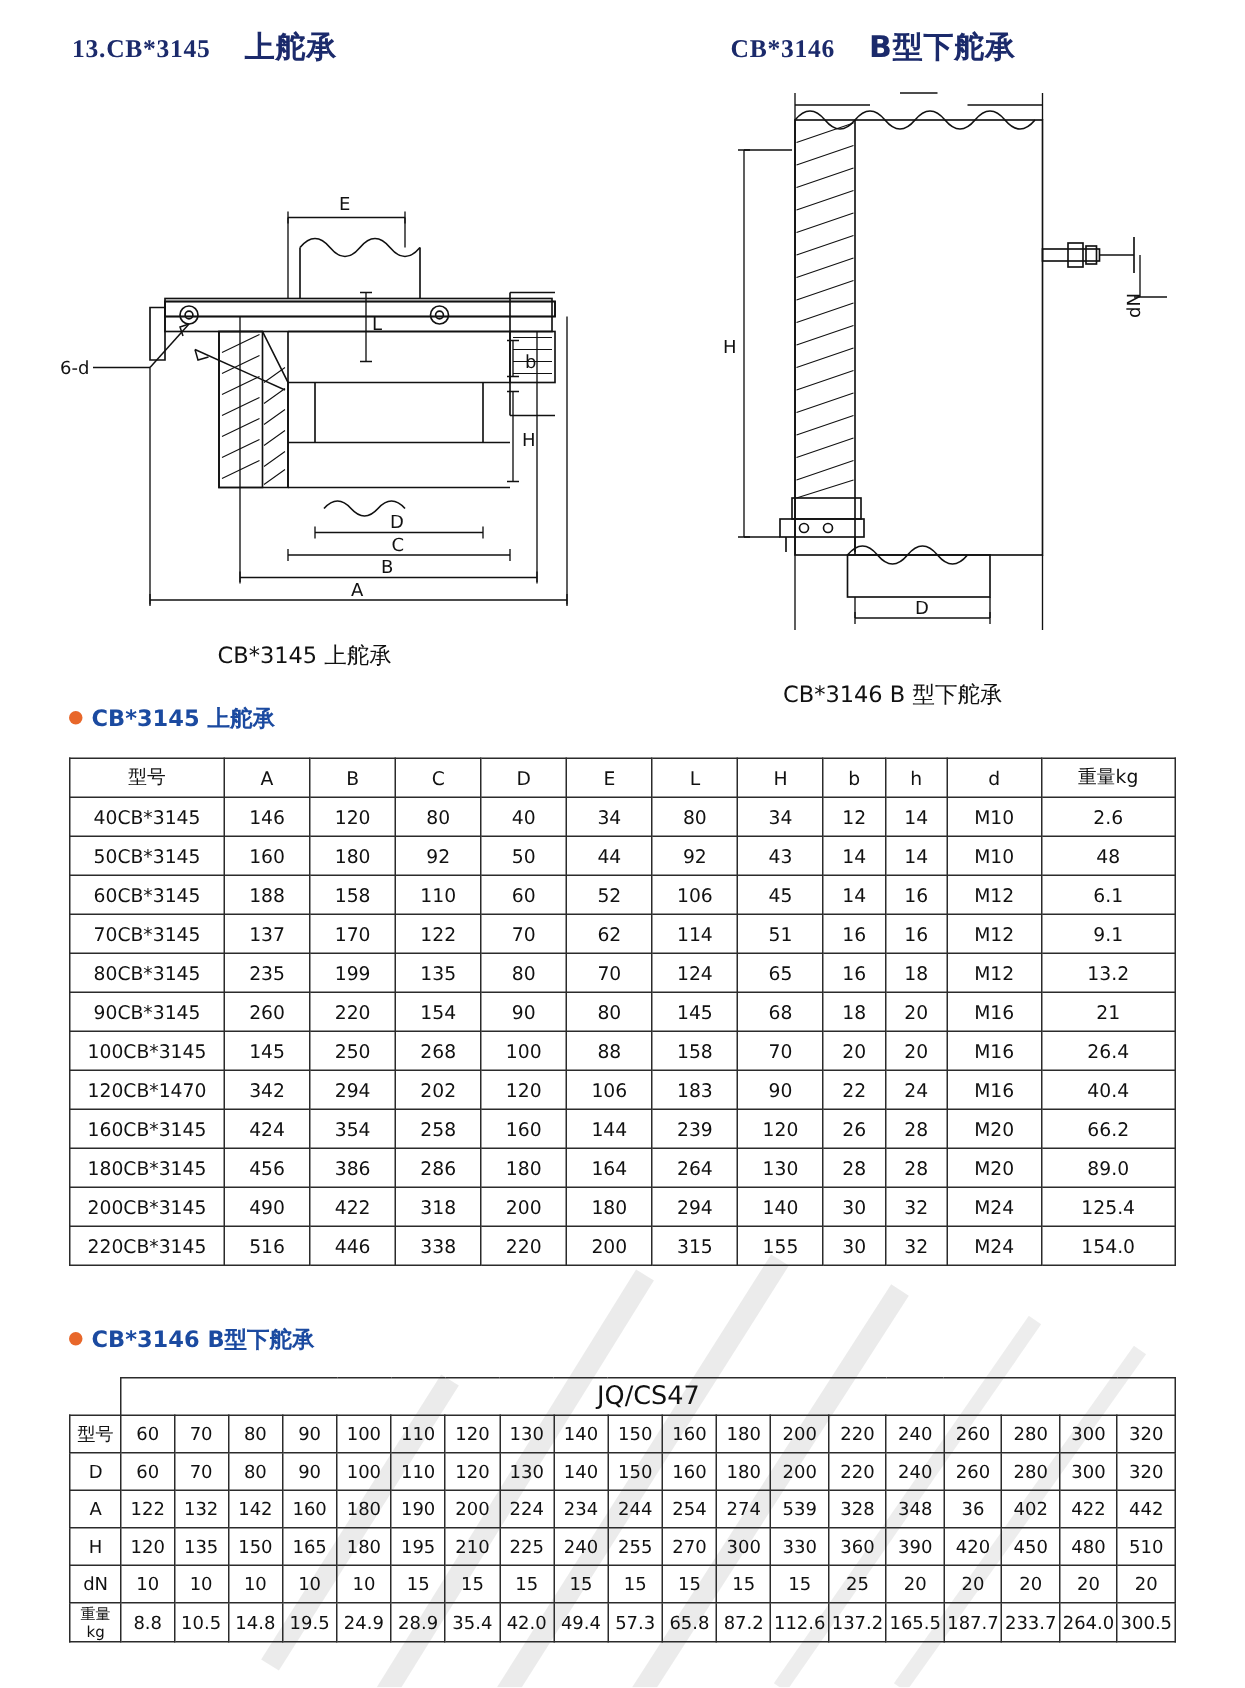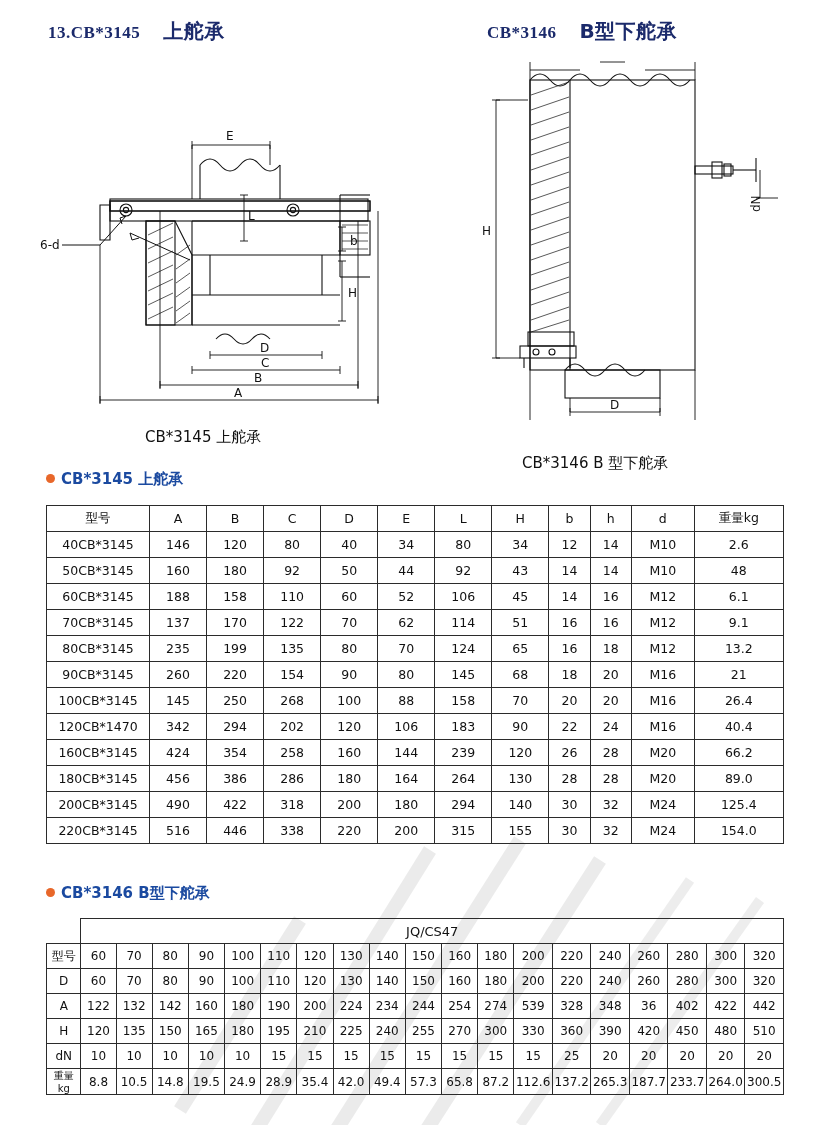--- a/index.html
+++ b/index.html
@@ -60,21 +60,21 @@
   .t2 th,.t2 td{
     border:1px solid #2b2b2b;
     font-size:12px;text-align:center;height:24px;
     font-family:"DejaVu Sans", sans-serif;
     padding:0 1px;
   }
   .t2 th{font-weight:normal;}
   .t2 .rowhead{width:38px;font-size:12px;}
   .t2 .rowhead.small{font-size:10px;}
   .t2 td.val{width:36px;}
-  .t2 .spanhead{height:24px;font-size:13px;}
+  .t2 .spanhead{height:24px;font-size:17px;}
 
   
   .draw{position:absolute;}
   .d1{left:40px;top:55px;}
   .d2{left:460px;top:40px;}
   svg text{font-family:"DejaVu Sans", sans-serif;}
 </style>
 </head>
 <body>
 
@@ -583,21 +583,21 @@
           <td class="val">24.9</td>
           <td class="val">28.9</td>
           <td class="val">35.4</td>
           <td class="val">42.0</td>
           <td class="val">49.4</td>
           <td class="val">57.3</td>
           <td class="val">65.8</td>
           <td class="val">87.2</td>
           <td class="val">112.6</td>
           <td class="val">137.2</td>
-          <td class="val">265.3</td>
+          <td class="val">165.5</td>
           <td class="val">187.7</td>
           <td class="val">233.7</td>
           <td class="val">264.0</td>
           <td class="val">300.5</td>
       </tr>
     </tbody>
   </table>
 
 </div>
 

